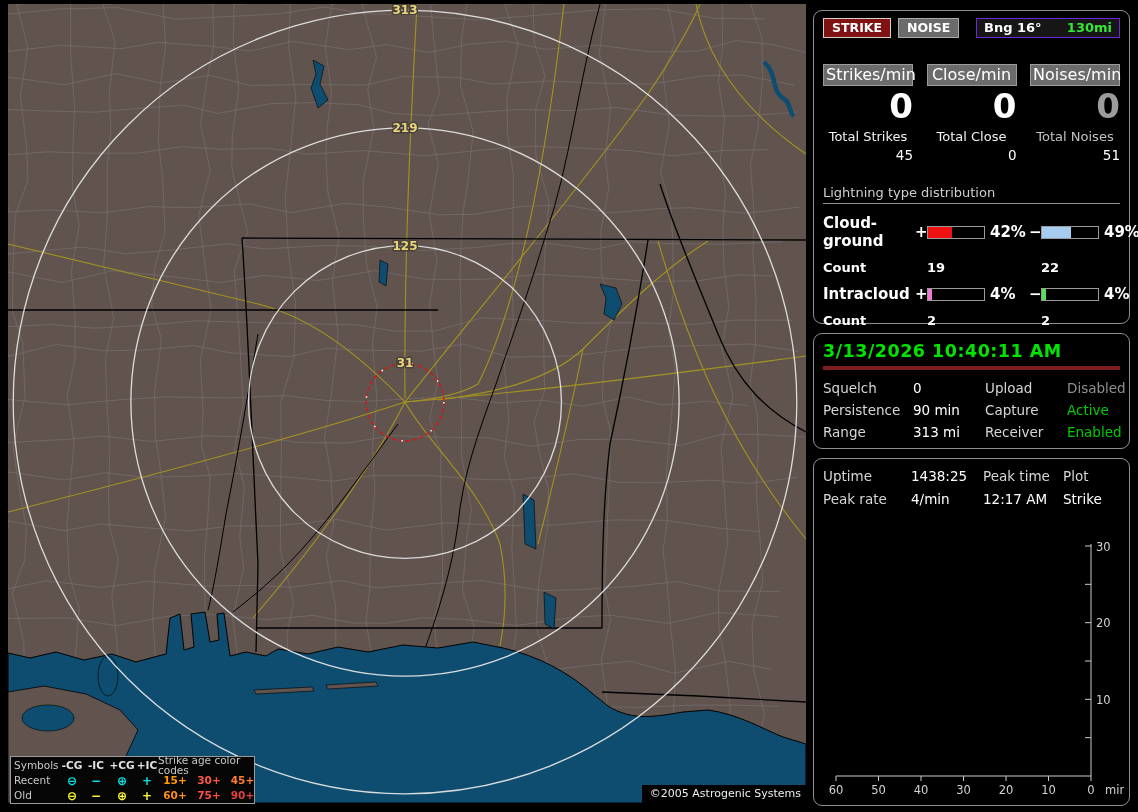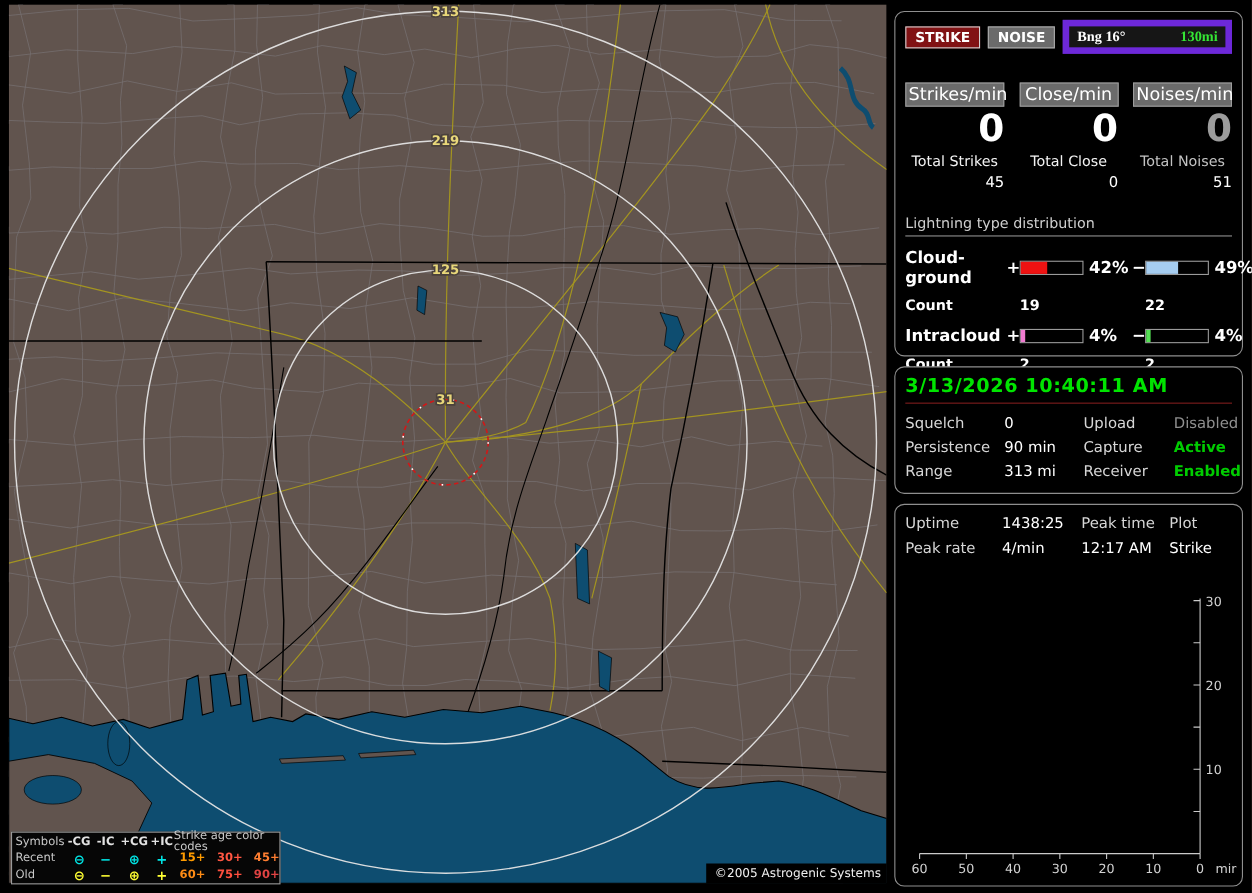--- a/index.html
+++ b/index.html
@@ -37,23 +37,23 @@
   .panel-counters{top:10px;height:314px;}
   .panel-status{top:333px;height:116px;}
   .panel-trend{top:458px;height:348px;}
   
   .toolbar-row{display:flex;align-items:center;gap:7px;}
   .btn{font-family:inherit;font-size:12.5px;font-weight:bold;color:#fff;
        padding:1px 8px 2px;cursor:pointer;line-height:1.2;}
   .btn-strike{background:#811214;border:1px solid #d2d2d2;}
   .btn-noise{background:#6b6b6b;border:1px solid #ababab;}
   .bearing-box{
-    margin-left:auto;background:#161616;border:6px solid #6d28d9;
+    margin-left:auto;background:#161616;border:1px solid #6d28d9;
     width:128px;display:flex;justify-content:space-between;align-items:center;
-    padding:1px 7px 2px;font-size:13px;font-weight:bold;font-family:Liberation Serif, serif;
+    padding:1px 7px 2px;font-size:13px;font-weight:bold;
   }
   .green{color:#35e635;}
   
   .counters{display:flex;justify-content:space-between;margin-top:26px;}
   .counter-col{width:90px;}
   .counter-chip{display:block;background:#6b6b6b;border:1px solid #9c9c9c;
     color:#fff;font-size:16px;text-align:center;padding:0 2px 1px;}
   .counter-rate{font-size:34px;font-weight:bold;text-align:right;line-height:1.15;margin-top:1px;}
   .counter-total-label{font-size:13px;text-align:center;margin-top:3px;color:#f2f2f2;}
   .counter-total{font-size:13.5px;text-align:right;margin-top:3px;}
@@ -64,27 +64,27 @@
   .dist-title{color:#cfcfcf;font-size:13px;border-bottom:1px solid #8f8f8f;padding-bottom:3px;}
   .dist-row{display:grid;grid-template-columns:92px 12px 58px 44px 12px 58px 36px;
     align-items:center;margin-top:10px;font-size:15px;font-weight:bold;color:#fff;}
   .dist-row .pct{padding-left:5px;}
   .bar{height:11px;border:1px solid #9a9a9a;background:#000;position:relative;}
   .bar .fill{position:absolute;left:0;top:0;bottom:0;}
   .count-row{display:grid;grid-template-columns:92px 12px 58px 44px 12px 58px 36px;
     margin-top:10px;font-size:13px;font-weight:bold;color:#fff;}
   
   .datetime{color:#00e400;font-weight:bold;font-size:17.5px;
-    border-bottom:1px solid #7f1d1d;padding-bottom:5px;letter-spacing:0.5px;}
+    border-bottom:4px solid #7f1d1d;padding-bottom:5px;letter-spacing:0.5px;}
   .status-grid{margin-top:10px;display:grid;grid-template-columns:90px 72px 82px auto;
     row-gap:6px;font-size:13.5px;}
   .lbl{color:#d6d6d6;}
   .val{color:#fff;}
   .val.dim{color:#8f8f8f;}
-  .val.ok{color:#00cc00;font-weight:bold;}
+  .val.ok{color:#00cc00;}
   
   .stats-grid{display:grid;grid-template-columns:88px 72px 80px auto;
     row-gap:7px;font-size:13.5px;margin-top:2px;}
   .trend-row{display:grid;grid-template-columns:88px auto;font-size:13.5px;margin-top:9px;}
   .trend-svg{position:absolute;left:8px;top:80px;}
 </style>
 </head>
 <body>
 
 <div class="map-area">

